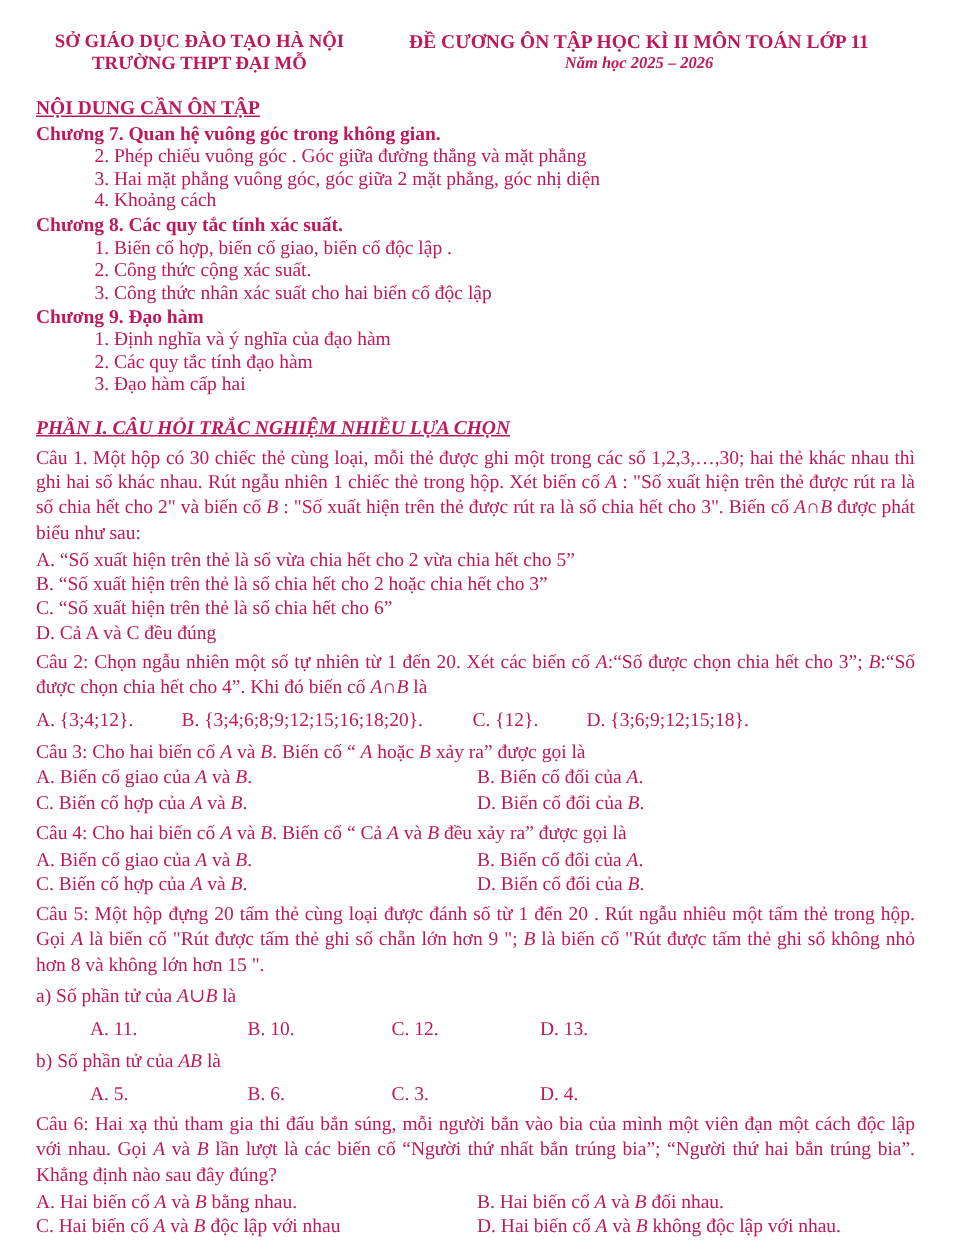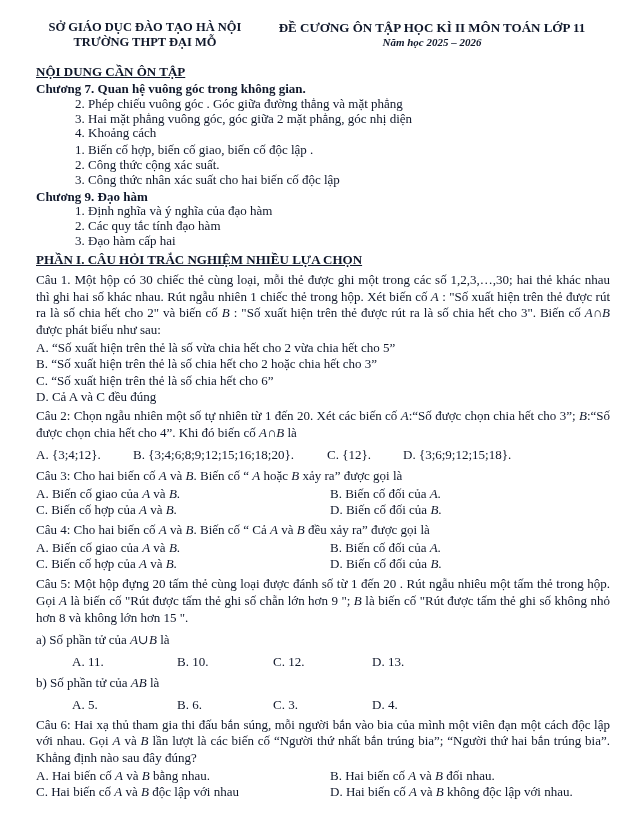--- a/index.html
+++ b/index.html
@@ -1,36 +1,36 @@
 <!DOCTYPE html>
 <html><head>
 <meta charset="utf-8">
 <style>
   html,body{margin:0;padding:0;background:#888;}
   .sheet{
-    width:644px;height:836px;background:#ffffff;color:#0f172a;
+    width:644px;height:836px;background:#ffffff;color:#be185d;
     font-family:"Liberation Serif","DejaVu Serif",serif;
     font-size:13px;box-sizing:border-box;
-    padding:20px 34px 0 36px;overflow:hidden;
+    padding:20px 34px 0 24px;overflow:hidden;
   }
   .st-b{font-weight:normal;}
   .st-i{font-style:italic;}
   
   .header{display:flex;align-items:flex-start;}
   .header-left{width:218px;text-align:center;font-weight:bold;font-size:12.5px;line-height:15px;}
   .header-right{flex:1;text-align:center;font-weight:bold;font-size:13px;line-height:15px;}
   .header-year{font-style:italic;font-size:11px;}
   
   .sec-title{margin-top:14px;font-weight:bold;}
   .sec-title .u{text-decoration:underline;padding-right:3px;}
   .chapter{margin-top:2px;}
   .chapter-title{font-weight:bold;line-height:14.8px;}
   .chapter-item{padding-left:39px;line-height:14.8px;}
   
-  .part-title{margin-top:3px;font-weight:bold;}
+  .part-title{margin-top:13px;font-weight:bold;font-style:italic;}
   .part-title .u{text-decoration:underline;padding-right:2px;}
   .question{margin-top:4px;}
   .q-stem{text-align:justify;line-height:16.8px;}
   .opt-line{line-height:15.3px;margin-top:1px;}
   .opt-grid{display:grid;grid-template-columns:294px auto;line-height:16.2px;margin-top:1px;}
   .opt-row{display:flex;line-height:19px;margin-top:3px;}
   .opt-row .w-a{width:97px;}
   .opt-row .w-b{width:194px;}
   .opt-row .w-c{width:76px;}
   .sub-label{margin-top:4px;line-height:17px;}
@@ -57,20 +57,21 @@
   </div>
 
   <div class="chapter">
     <div class="chapter-title">Chương 7. Quan hệ vuông góc trong không gian.</div>
     <div class="chapter-item">2. Phép chiếu vuông góc . Góc giữa đường thẳng và mặt phẳng</div>
     <div class="chapter-item">3. Hai mặt phẳng vuông góc, góc giữa 2 mặt phẳng, góc nhị diện</div>
     <div class="chapter-item">4. Khoảng cách</div>
   </div>
 
   <div class="chapter">
+    <div class="chapter-title">Chương 8. Các quy tắc tính xác suất.</div>
     <div class="chapter-item">1. Biến cố hợp, biến cố giao, biến cố độc lập .</div>
     <div class="chapter-item">2. Công thức cộng xác suất.</div>
     <div class="chapter-item">3. Công thức nhân xác suất cho hai biến cố độc lập</div>
   </div>
 
   <div class="chapter">
     <div class="chapter-title">Chương 9. Đạo hàm</div>
     <div class="chapter-item">1. Định nghĩa và ý nghĩa của đạo hàm</div>
     <div class="chapter-item">2. Các quy tắc tính đạo hàm</div>
     <div class="chapter-item">3. Đạo hàm cấp hai</div>

